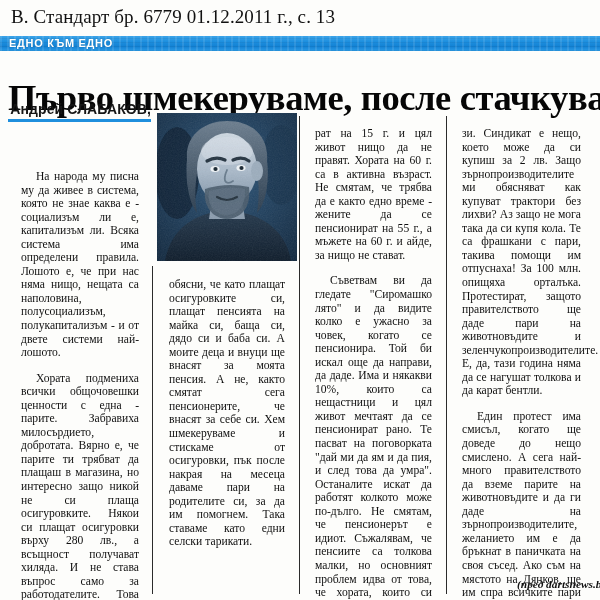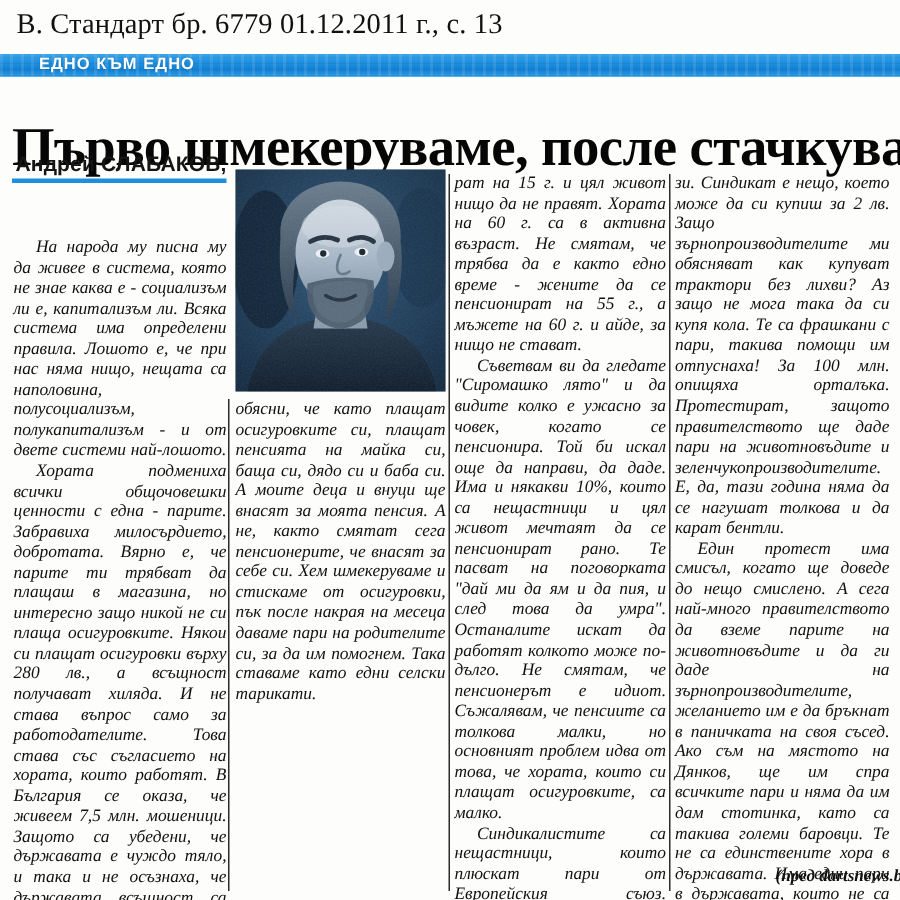--- a/index.html
+++ b/index.html
@@ -60,21 +60,21 @@
   }
   .kicker-text {
     position: relative;
     z-index: 2;
     font-family: "Liberation Sans", "DejaVu Sans", sans-serif;
     font-weight: bold;
     font-size: 11px;
     color: #ffffff;
     letter-spacing: .7px;
     line-height: 15px;
-    padding-left: 26px;
+    padding-left: 9px;
     text-shadow: 0 0 1px rgba(0,0,0,.25);
   }
 
   
   .headline {
     font-family: "Liberation Serif", "DejaVu Serif", serif;
     font-size: 36.5px;
     line-height: 40px;
     letter-spacing: -0.4px;
     padding: 3px 0 0 8px;
@@ -130,21 +130,21 @@
     position: absolute;
     font-family: "Liberation Serif", "DejaVu Serif", serif;
     font-size: 11.6px;
     line-height: 13.55px;
     text-align: justify;
     text-justify: inter-word;
     color: #101010;
     hyphens: none;
     word-spacing: .2px;
   }
-  .col p { margin: 0; text-indent: 15px; font-style: italic; }
+  .col p { margin: 12px; text-indent: 15px; }
   .col p.noind { text-indent: 0; }
 
   #col1 { left: 9px;   top: 158px; width: 142px; }
   #col2 { left: 157px; top: 266px; width: 140px; }
   #col3 { left: 303px; top: 115px; width: 141px; }
   #col4 { left: 450px; top: 115px; width: 143px; }
 
   
   .vrule {
     position: absolute;

